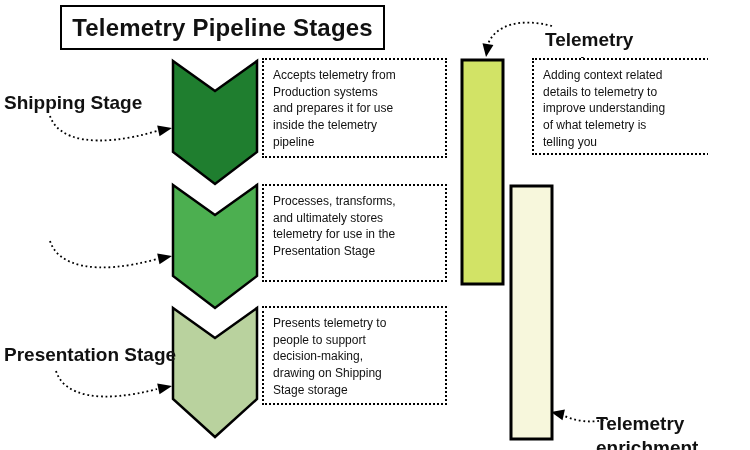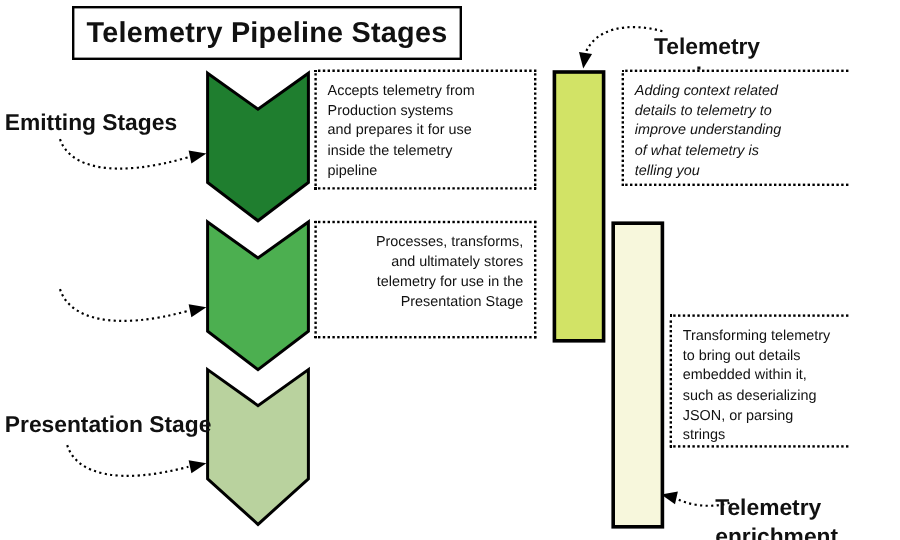--- a/index.html
+++ b/index.html
@@ -34,23 +34,23 @@
   }
   .side-label{
     position:absolute;
     font-size:19px;font-weight:bold;line-height:1.25;
     text-align:left;white-space:pre-line;margin-top:21px;
   }
   #lbl-emitting{left:4px;top:93px;}
   #lbl-shipping{left:4px;top:217px;}
   #lbl-presentation{left:4px;top:345px;}
   #box-emitting{left:262px;top:58px;width:185px;height:100px;}
-  #box-shipping{left:262px;top:184px;width:185px;height:98px;text-align:right;}
+  #box-shipping{left:262px;top:184px;width:185px;height:98px;}
   #box-presentation{left:262px;top:306px;width:185px;height:99px;}
-  #box-markup{left:518px;top:58px;width:193px;height:97px;font-style:italic;}
+  #box-markup{left:532px;top:58px;width:193px;height:97px;}
   #box-enrichment{left:558px;top:262px;width:184px;height:111px;}
   #lbl-markup{left:545px;top:7px;width:118px;}
   #lbl-enrichment{left:596px;top:391px;width:118px;}
 </style>
 </head>
 <body>
 
 <div class="canvas">
 
   <svg class="shapes" viewBox="0 0 750 450" xmlns="http://www.w3.org/2000/svg">
@@ -75,43 +75,42 @@
       <polygon points="172,386 159.5,394.3 157.2,383.5"></polygon>
       <polygon points="486,57 493.4,44.9 482.5,43.3"></polygon>
       <polygon points="551,412 564.9,409.5 562.5,420.2"></polygon>
     </g>
   </svg>
 
   <div class="title-box">
     <span>Telemetry Pipeline Stages</span>
   </div>
 
-  <div class="stage-label" id="lbl-emitting">Emitting Stages</div>
+  <div class="stage-label" id="lbl-emitting">Shipping Stage</div>
   <div class="stage-label" id="lbl-presentation">Presentation Stage</div>
 
   <div class="desc-box" id="box-emitting">Accepts telemetry from
 Production systems
 and prepares it for use
 inside the telemetry
 pipeline</div>
   <div class="desc-box" id="box-shipping">Processes, transforms,
 and ultimately stores
 telemetry for use in the
 Presentation Stage</div>
+  <div class="desc-box" id="box-presentation">Presents telemetry to
+people to support
+decision-making,
+drawing on Shipping
+Stage storage</div>
 
   <div class="side-label" id="lbl-markup">Telemetry
 markup</div>
   <div class="desc-box" id="box-markup">Adding context related
 details to telemetry to
 improve understanding
 of what telemetry is
 telling you</div>
 
-  <div class="desc-box" id="box-enrichment">Transforming telemetry
-to bring out details
-embedded within it,
-such as deserializing
-JSON, or parsing
-strings</div>
   <div class="side-label" id="lbl-enrichment">Telemetry
 enrichment</div>
 
 </div>
 
 </body></html>

